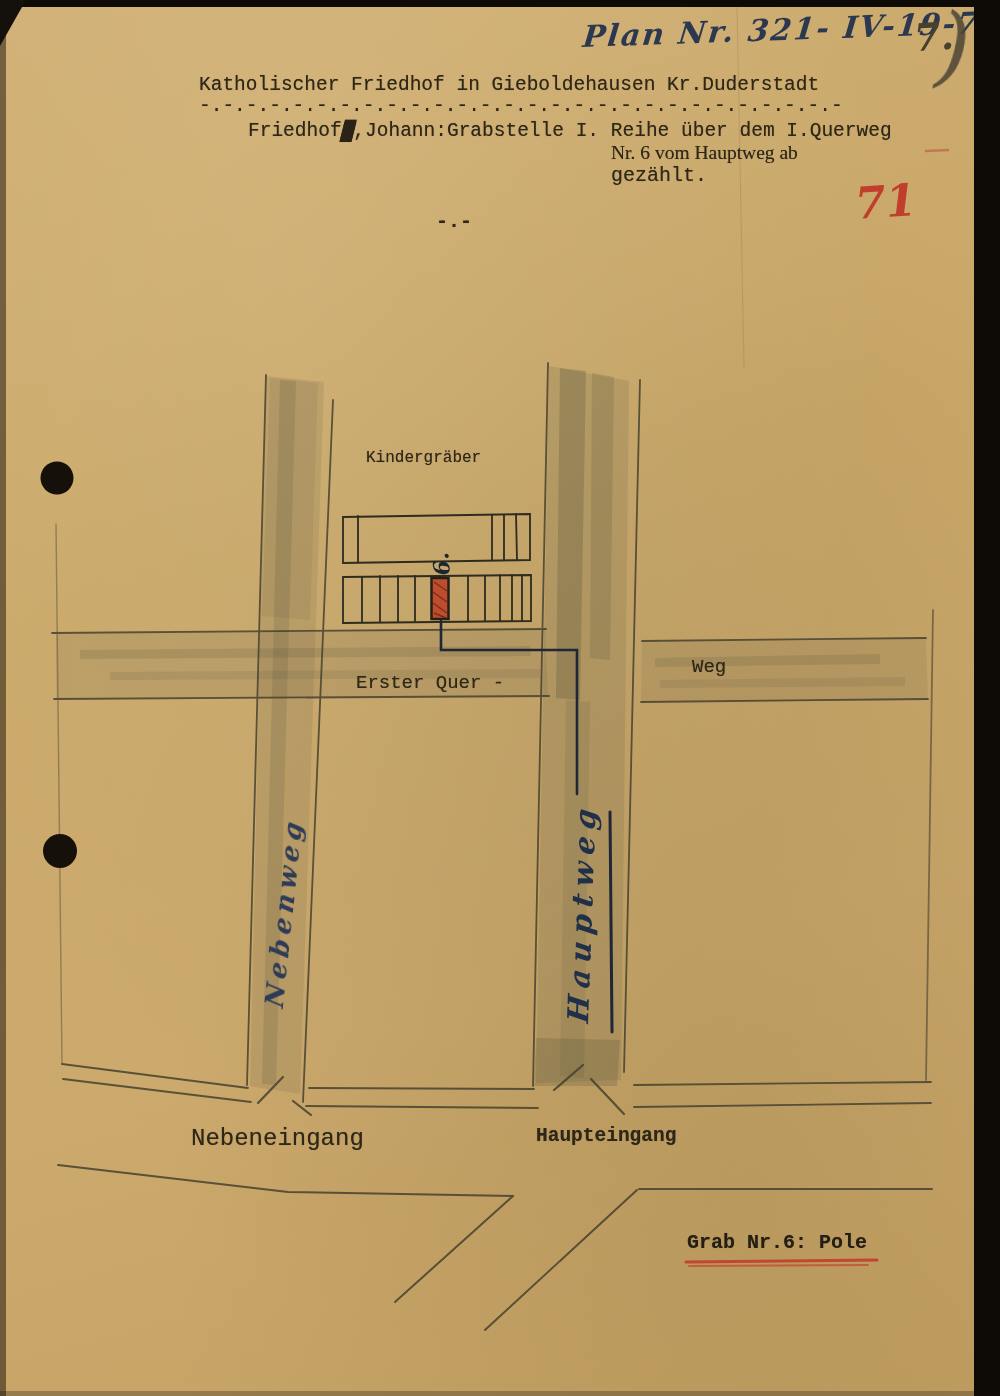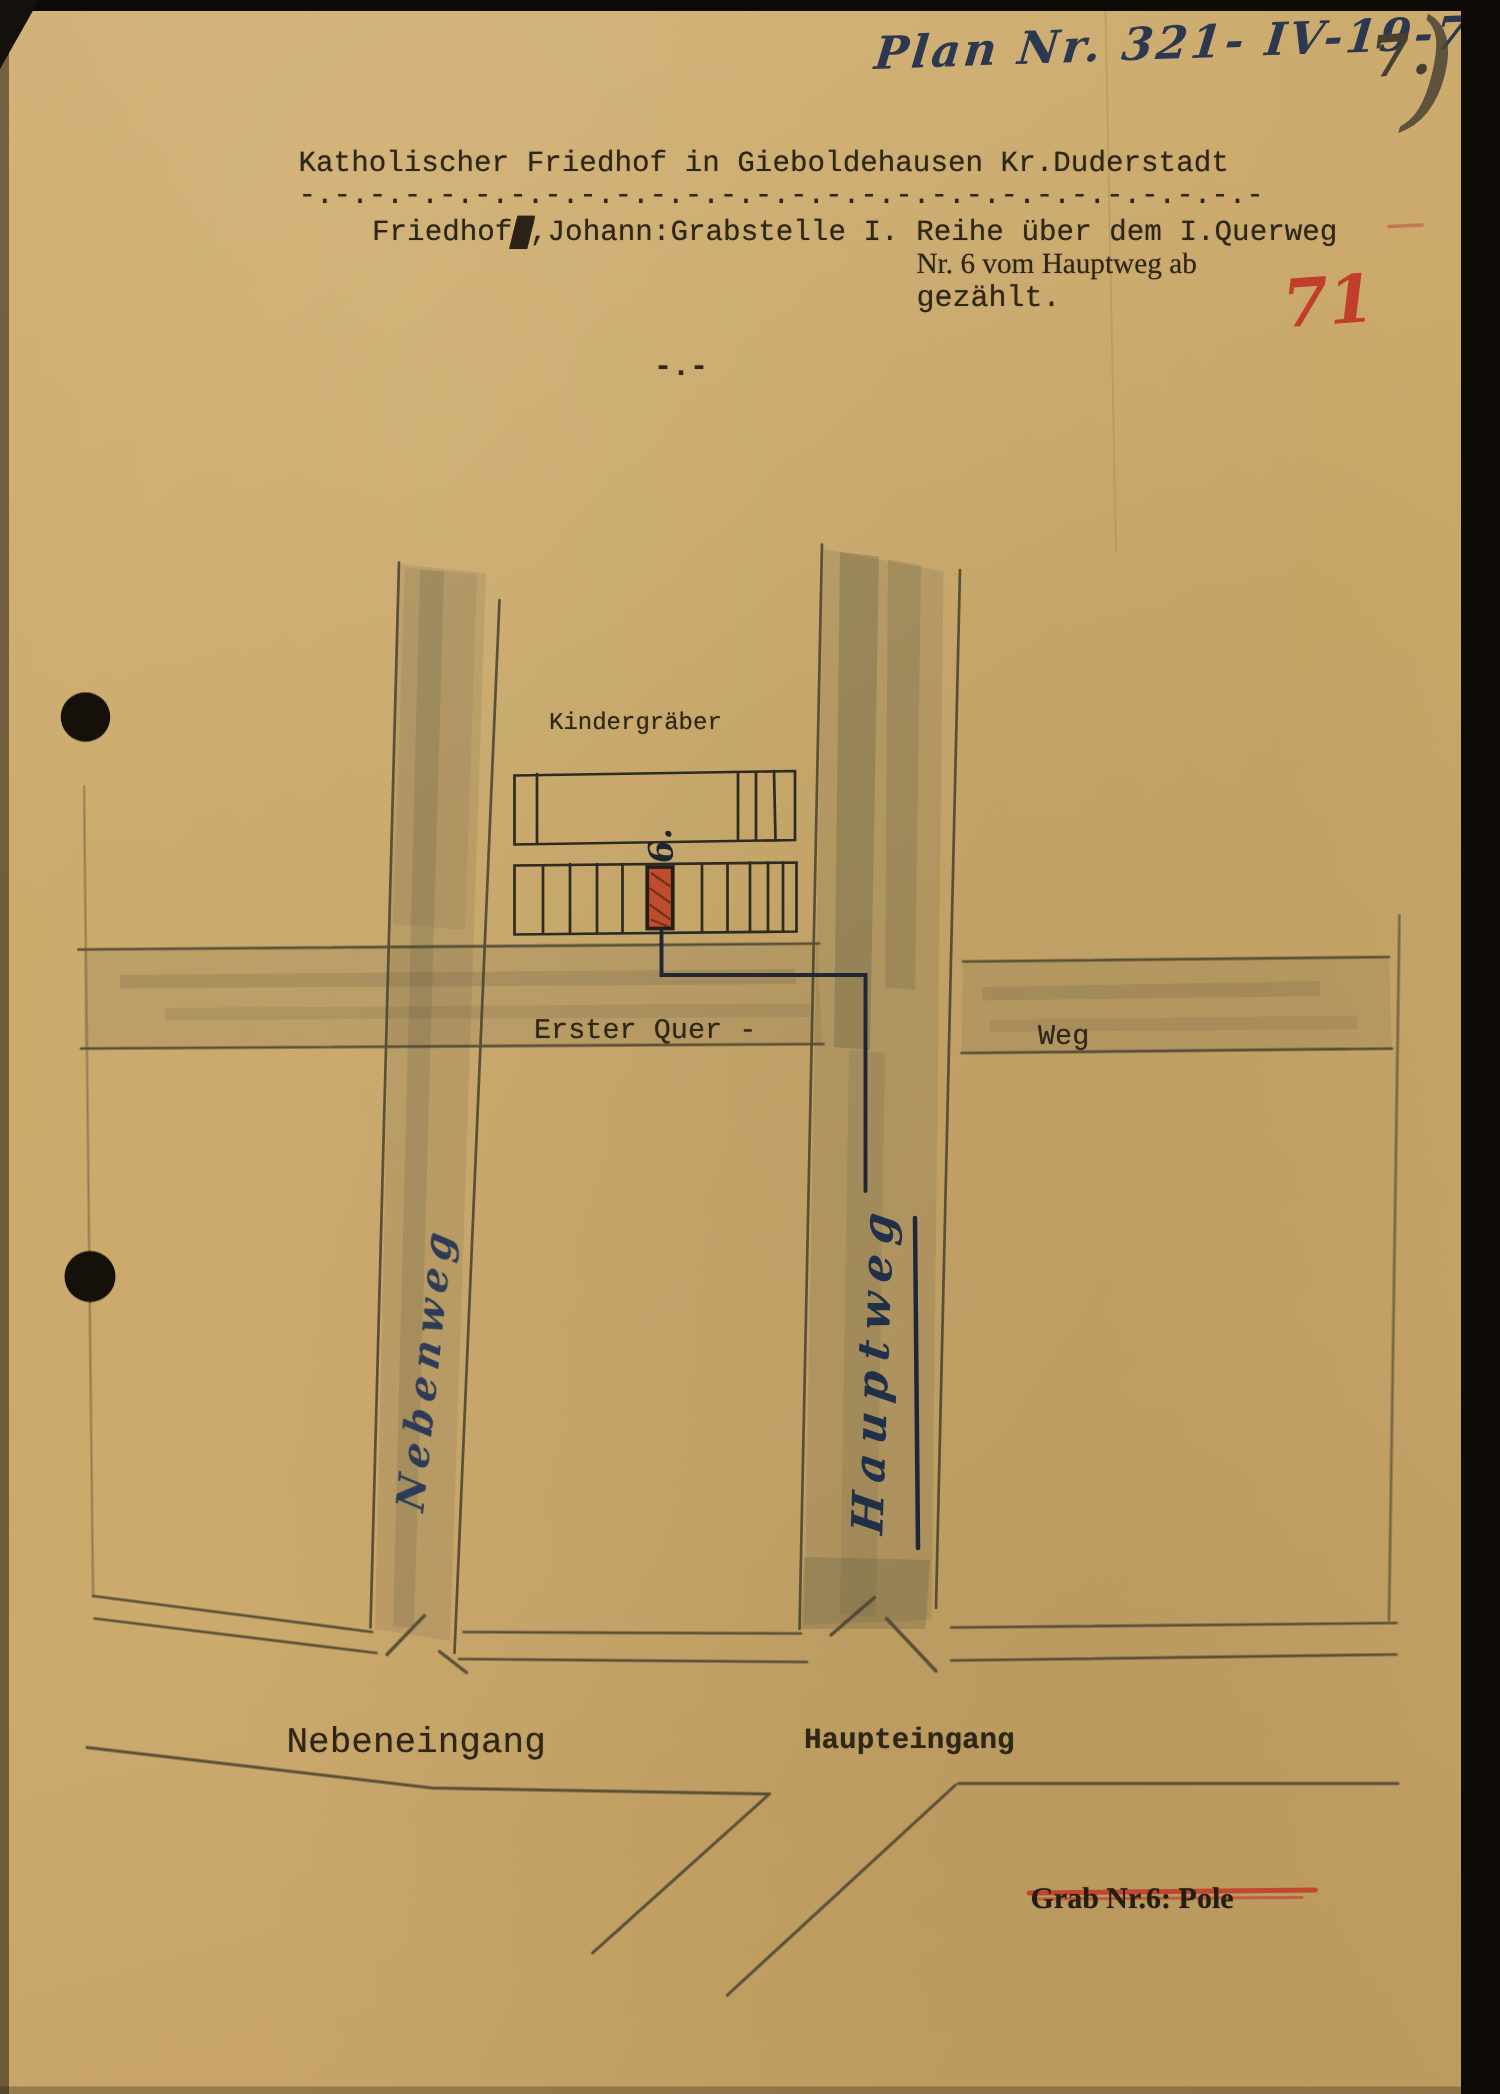--- a/index.html
+++ b/index.html
@@ -11,21 +11,20 @@
       radial-gradient(ellipse at 55% 50%, rgba(90,75,40,.08), transparent 70%),
       linear-gradient(165deg,#cfae73 0%,#c9a768 38%,#cca96c 68%,#c4a163 100%);
     font-family:"Liberation Sans", sans-serif;
   }
   svg.draw { position:absolute; left:0; top:0; z-index:1; }
   .t {
     position:absolute; z-index:2;
     font-family:"Liberation Mono","DejaVu Sans Mono",monospace;
     color:#2e2718; white-space:nowrap;
     text-shadow:0 0 0.7px rgba(46,39,24,.55);
-    margin-top:24px;
   }
   .hw {
     position:absolute; z-index:2;
     font-family:"DejaVu Serif", serif; font-style:italic; white-space:nowrap;
   }
   .struck { background:#2a2217; color:#2a2217; display:inline-block; transform:skewX(-14deg); line-height:1; }
   .vlabel { transform-origin:center; }
   .edge { position:absolute; z-index:3; pointer-events:none; }
   .edge-top { left:0; top:0; width:1000px; height:7px; background:#0e0b07; }
   .edge-right { right:0; top:0; width:26px; height:1396px; background:#0e0b07; }
@@ -137,30 +136,30 @@
   <div class="t" style="left:199px; top:74px; font-size:19.5px;">Katholischer Friedhof in Gieboldehausen Kr.Duderstadt</div>
   <div class="t" style="left:199px; top:95px; font-size:19.5px; width:645px; overflow:hidden;">-.-.-.-.-.-.-.-.-.-.-.-.-.-.-.-.-.-.-.-.-.-.-.-.-.-.-.-</div>
   <div class="t" style="left:248px; top:120px; font-size:19.5px;">
     <span>Friedhof</span><span class="struck">█</span><span>,Johann:Grabstelle I. Reihe über dem I.Querweg</span>
   </div>
   <div class="t" style="left:611px; top:142px; font-size:19.5px;font-family:Liberation Serif, serif;">Nr. 6 vom Hauptweg ab</div>
   <div class="t" style="left:611px; top:164px; font-size:20px;">gezählt.</div>
   <div class="t" style="left:436px; top:210px; font-size:20px; font-weight:700;">-.-</div>
 
   <div class="t" style="left:366px; top:449px; font-size:16px;">Kindergräber</div>
-  <div class="t" style="left:356px; top:652px; font-size:19px;">Erster Quer -</div>
+  <div class="t" style="left:356px; top:672px; font-size:19px;">Erster Quer -</div>
   <div class="t" style="left:692px; top:656px; font-size:19px;">Weg</div>
   <div class="t" style="left:191px; top:1125px; font-size:24px;">Nebeneingang</div>
   <div class="t" style="left:536px; top:1125px; font-size:19.5px;font-weight:bold;">Haupteingang</div>
 
   <div class="hw vlabel" style="left:284px; top:912px; font-size:26px; font-weight:600; color:#2d3b57; letter-spacing:5px; transform:translate(-50%,-50%) rotate(-84deg) skewX(-6deg);">Nebenweg</div>
   <div class="hw vlabel" style="left:582px; top:912px; font-size:29px; font-weight:700; color:#213049; letter-spacing:7px; transform:translate(-50%,-50%) rotate(-88deg) skewX(-6deg);">Hauptweg</div>
   <div class="hw vlabel" style="left:441px; top:564px; font-size:22px; font-weight:700; color:#1d2533; transform:translate(-50%,-50%) rotate(-95deg);">6.</div>
 
-  <div class="t" style="left:687px; top:1231px; font-size:20px; font-weight:700; color:#241e14;font-family:Liberation Serif, serif;">Grab Nr.6: Pole</div>
+  <div class="t" style="left:687px; top:1231px; font-size:20px; font-weight:700; color:#241e14;">Grab Nr.6: Pole</div>
 
   <div class="edge edge-top"></div>
   <div class="edge edge-right"></div>
   <div class="edge edge-left"></div>
   <div class="edge edge-bottom"></div>
   <div class="edge corner-tl"></div>
 
 </div>
 
 </body></html>

